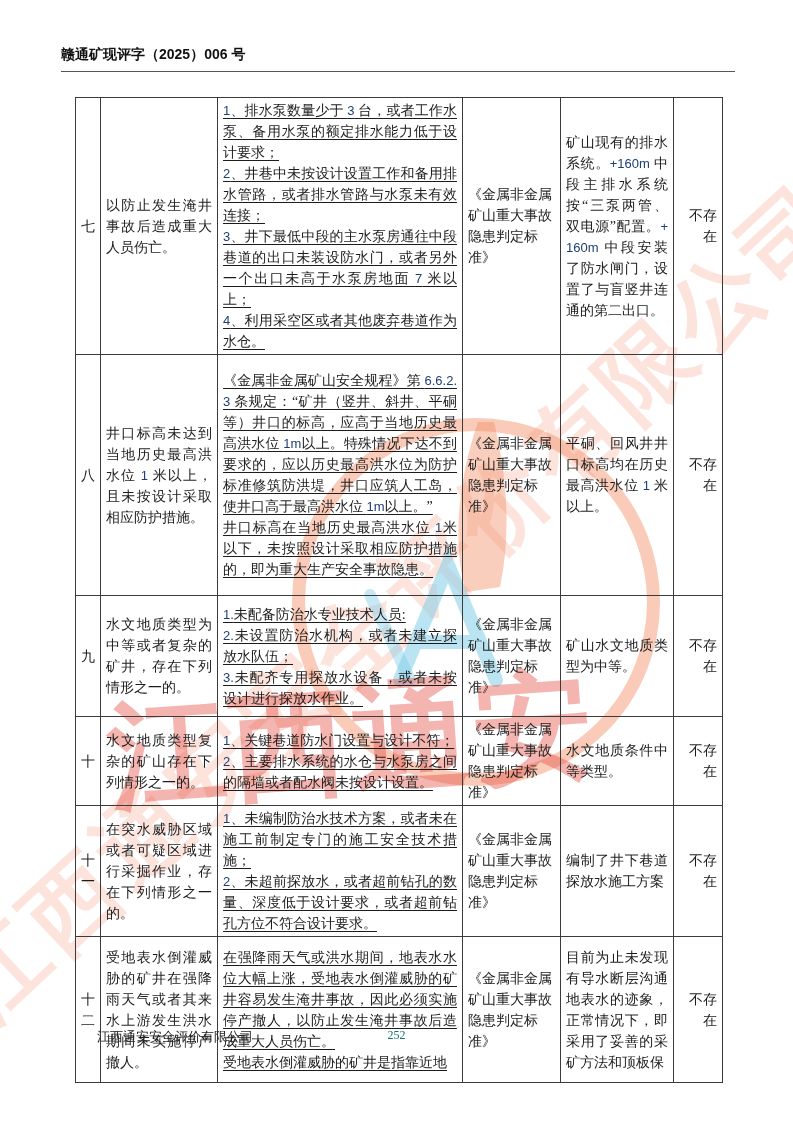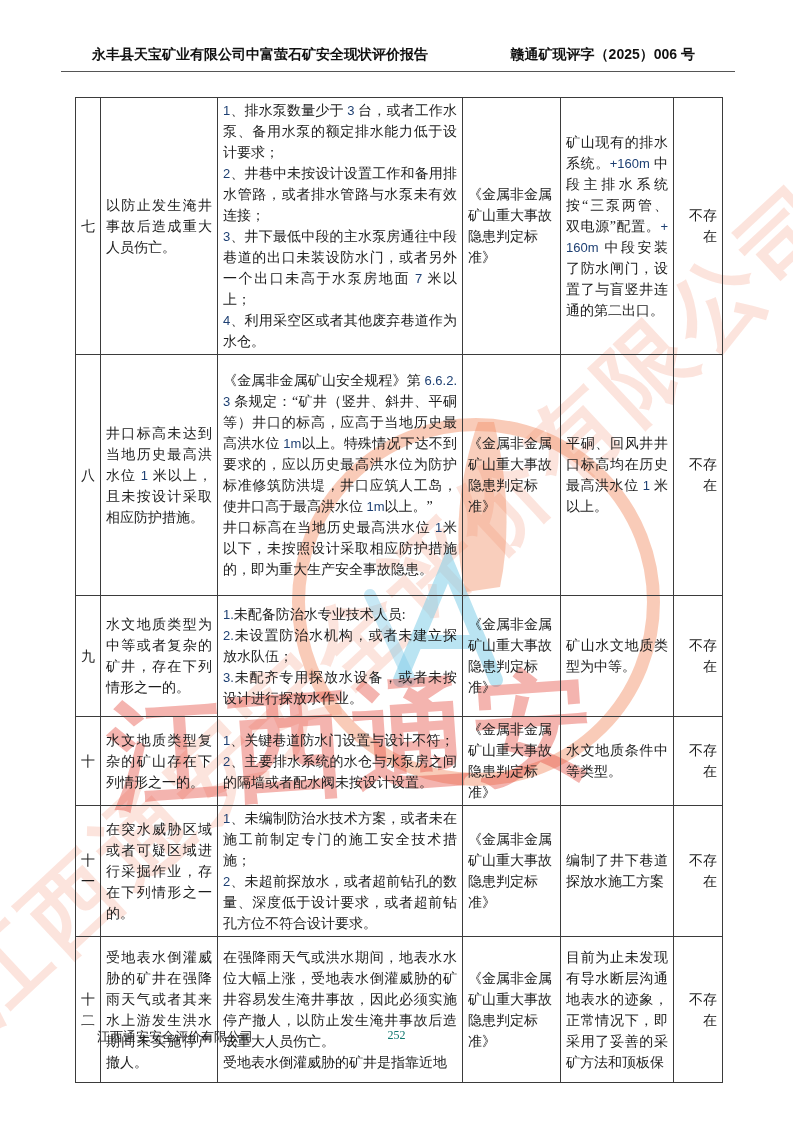--- a/index.html
+++ b/index.html
@@ -53,21 +53,21 @@
     width:647px; border-collapse:collapse; table-layout:fixed;
   }
   table.hazard td{
     border:1px solid #3b3b3b; vertical-align:middle;
     font-size:14px; line-height:21px; padding:2px 5px;
     overflow:hidden; word-break:break-all;
   }
   td.idx{text-align:center; padding:2px 1px; letter-spacing:1px;}
   td.item{text-align:justify;}
   td.desc{text-align:justify; padding:2px 4px;}
-  td.desc .para{text-decoration-thickness:1px; text-underline-offset:3px;}
+  td.desc .para{text-decoration:underline; text-decoration-thickness:1px; text-underline-offset:3px;}
   td.basis{text-align:left; padding:2px 7px;}
   td.status{text-align:justify;}
   td.concl{text-align:right; padding:2px 8px;}
   .num{color:#1d3f72; font-family:"Liberation Sans","DejaVu Sans",sans-serif; font-size:13px;}
 </style>
 </head>
 <body>
 
 <div class="page">
 
@@ -76,21 +76,20 @@
     <div class="wm-ring"></div>
     <svg class="wm-logo" width="460" height="440" viewBox="0 0 460 440">
       <path d="M228,42 C208,100 202,165 216,212 L250,207 C262,150 256,92 244,42 Z" fill="rgba(242,146,107,0.45)"></path>
       <path d="M150,300 L198,185 L246,300 M166,262 L226,262" fill="none" stroke="rgba(130,205,232,0.55)" stroke-width="14" stroke-linecap="round"></path>
       <path d="M120,215 L160,300" fill="none" stroke="rgba(130,205,232,0.45)" stroke-width="12" stroke-linecap="round"></path>
     </svg>
     <div class="wm-stamp">江西通安</div>
   </div>
 
   <div class="header">
-    <span class="h-left">永丰县天宝矿业有限公司中富萤石矿安全现状评价报告</span>
     <span class="h-right">赣通矿现评字（2025）006 号</span>
   </div>
 
   <table class="hazard">
     <colgroup>
       <col style="width:25px">
         <col style="width:117px">
         <col style="width:245px">
       <col style="width:98px">
         <col style="width:113px">

